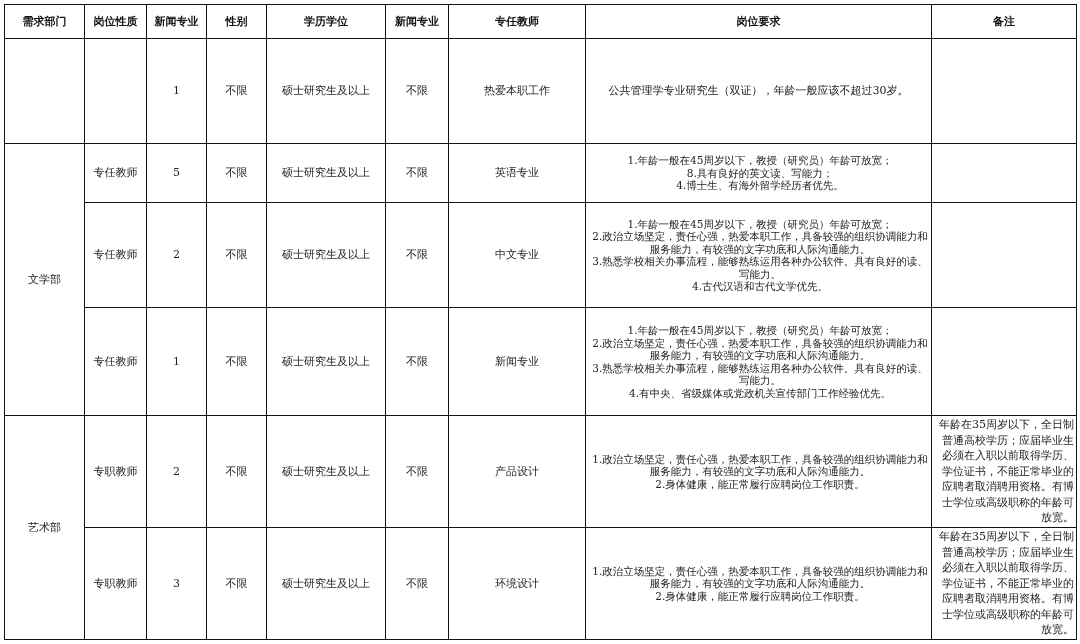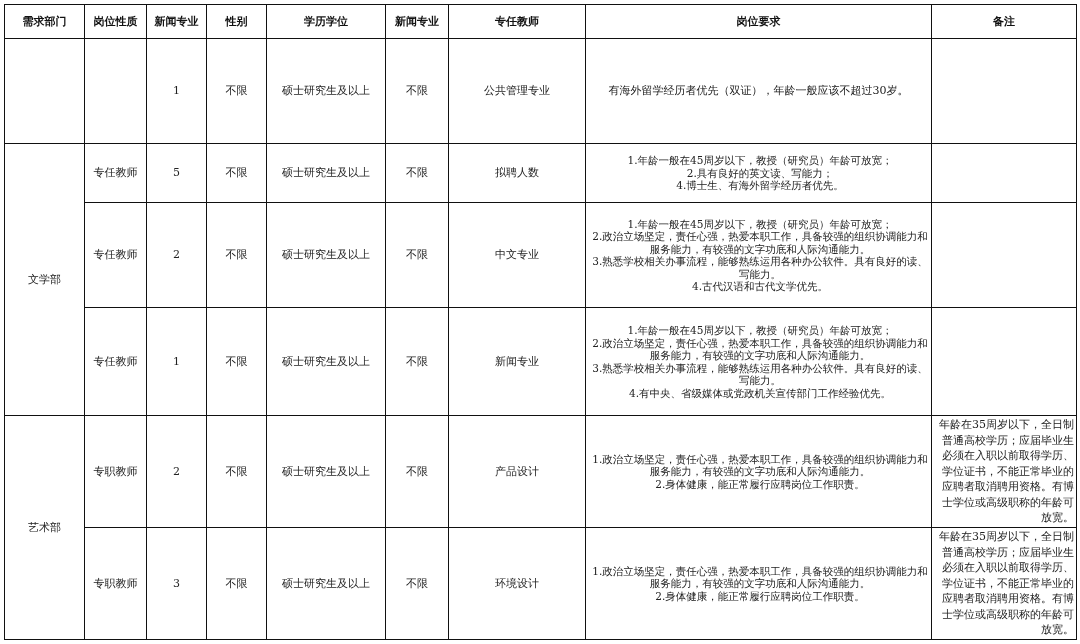--- a/index.html
+++ b/index.html
@@ -61,38 +61,38 @@
   </thead>
   <tbody>
 
     <tr style="height:105px">
       <td></td>
       <td></td>
       <td>1</td>
       <td>不限</td>
       <td>硕士研究生及以上</td>
       <td>不限</td>
-      <td>公共管理专业</td>
+      <td>热爱本职工作</td>
       <td class="req single">
-        <span class="req-line">有海外留学经历者优先（双证），年龄一般应该不超过30岁。</span>
+        <span class="req-line">公共管理学专业研究生（双证），年龄一般应该不超过30岁。</span>
       </td>
       <td class="note"></td>
     </tr>
 
     <tr style="height:59px">
       <td rowspan="3">文学部</td>
       <td>专任教师</td>
       <td>5</td>
       <td>不限</td>
       <td>硕士研究生及以上</td>
       <td>不限</td>
-      <td>拟聘人数</td>
+      <td>英语专业</td>
       <td class="req">
         <span class="req-line">1.年龄一般在45周岁以下，教授（研究员）年龄可放宽；</span>
-        <span class="req-line">2.具有良好的英文读、写能力；</span>
+        <span class="req-line">8.具有良好的英文读、写能力；</span>
         <span class="req-line">4.博士生、有海外留学经历者优先。</span>
       </td>
       <td class="note"></td>
     </tr>
 
     <tr style="height:105px">
       <td>专任教师</td>
       <td>2</td>
       <td>不限</td>
       <td>硕士研究生及以上</td>

